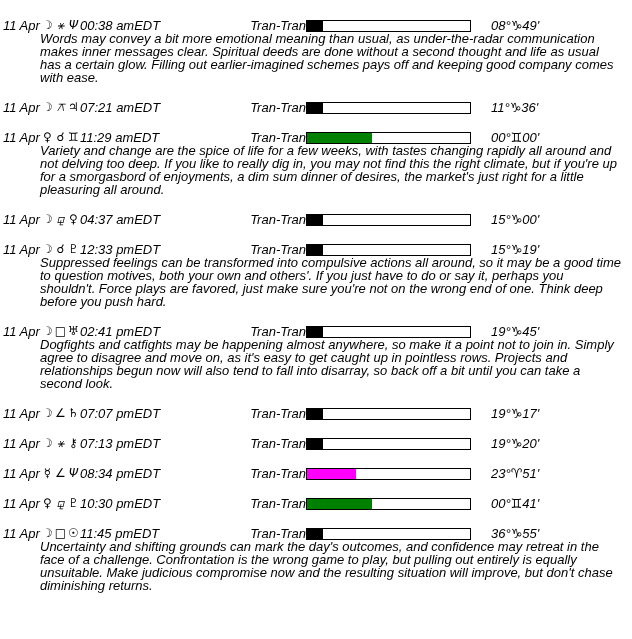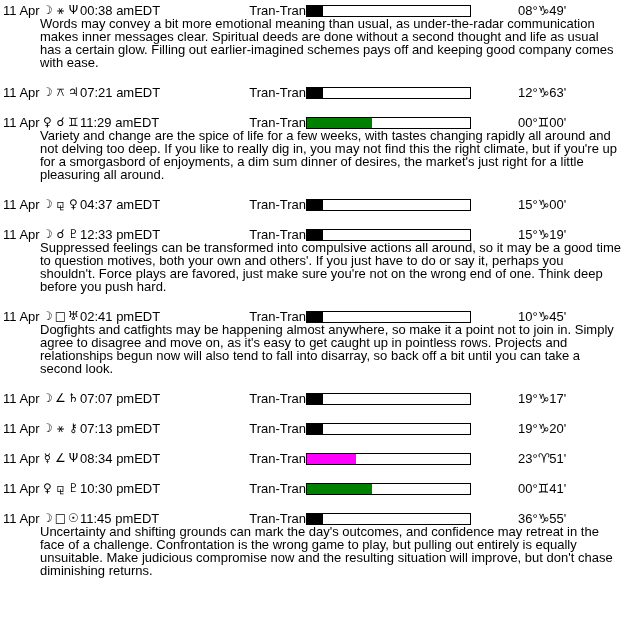--- a/index.html
+++ b/index.html
@@ -10,21 +10,22 @@
     font-family: "Liberation Sans", "DejaVu Sans", sans-serif;
     font-size: 13px;
     line-height: 13px;
   }
   body {
     width: 632px;
     height: 639px;
     overflow: hidden;
   }
   #report {
-    padding: 4px 0 0 3px;
+    padding: 19px 0 0 3px;
+    font-style: italic;
   }
   .entry {
     margin-bottom: 17px;
   }
   .row {
     display: flex;
     align-items: center;
     height: 13px;
     white-space: nowrap;
   }
@@ -42,21 +43,21 @@
     background: #ffffff;
     display: block;
     overflow: hidden;
   }
   .bar-fill {
     display: block;
     height: 100%;
     width: 0;
   }
   .c-deg {
-    margin-left: 47px;
+    margin-left: 20px;
     flex: none;
   }
   .desc {
     margin: 0 6px 13px 37px;
     width: 582px;
     line-height: 13px;
   }
   .entry:last-child { margin-bottom: 0; }
 </style>
 </head>
@@ -84,21 +85,21 @@
       <div class="row">
         <span class="c-date">11 Apr</span>
         <span class="c-sym">☽</span>
         <span class="c-sym">⚻</span>
         <span class="c-sym">♃</span>
         <span class="c-time"><span>07:21 am</span><span class="tz">EDT</span></span>
         <span class="c-type">Tran-Tran</span>
         <span class="c-bar">
           <span class="bar-fill" style="width: 10%; background: rgb(0, 0, 0);"></span>
         </span>
-        <span class="c-deg">12°♑63'</span>
+        <span class="c-deg">11°♑36'</span>
       </div>
 
     </div>
 
     <div class="entry">
       <div class="row">
         <span class="c-date">11 Apr</span>
         <span class="c-sym">♀</span>
         <span class="c-sym">☌</span>
         <span class="c-sym">♊</span>
@@ -148,21 +149,21 @@
       <div class="row">
         <span class="c-date">11 Apr</span>
         <span class="c-sym">☽</span>
         <span class="c-sym">□</span>
         <span class="c-sym">♅</span>
         <span class="c-time"><span>02:41 pm</span><span class="tz">EDT</span></span>
         <span class="c-type">Tran-Tran</span>
         <span class="c-bar">
           <span class="bar-fill" style="width: 10%; background: rgb(0, 0, 0);"></span>
         </span>
-        <span class="c-deg">10°♑45'</span>
+        <span class="c-deg">19°♑45'</span>
       </div>
       <div class="desc">Dogfights and catfights may be happening almost anywhere, so make it a point not to join in. Simply agree to disagree and move on, as it's easy to get caught up in pointless rows. Projects and relationships begun now will also tend to fall into disarray, so back off a bit until you can take a second look.</div>
     </div>
 
     <div class="entry">
       <div class="row">
         <span class="c-date">11 Apr</span>
         <span class="c-sym">☽</span>
         <span class="c-sym">∠</span>
         <span class="c-sym">♄</span>

